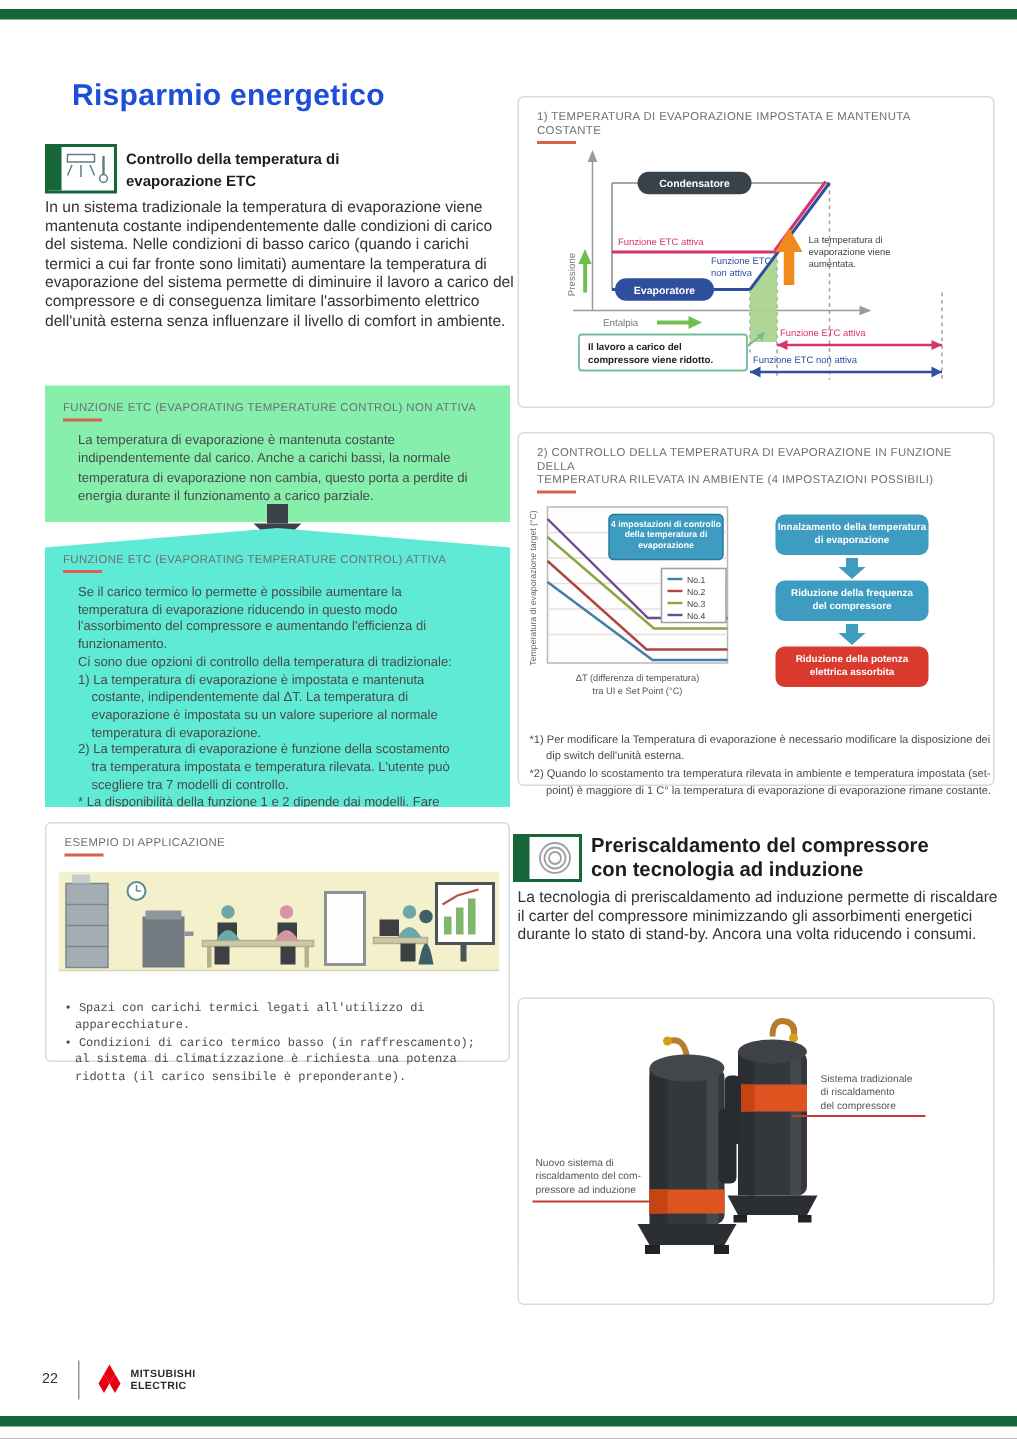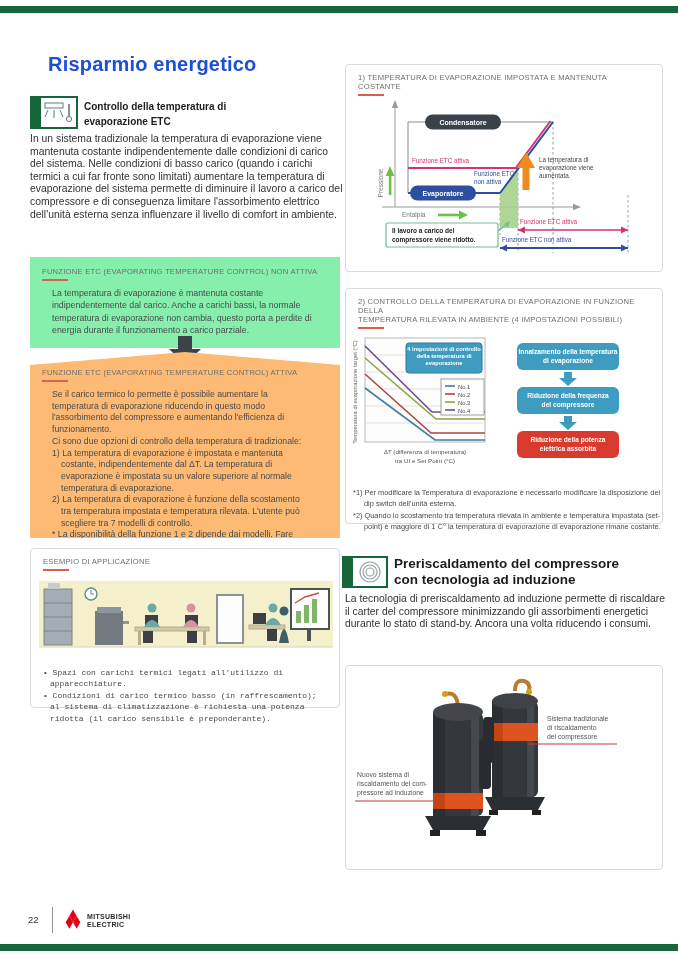--- a/index.html
+++ b/index.html
@@ -10,21 +10,21 @@
   .title{left:48px;top:53px;font-size:20px;font-weight:bold;color:#1d4ed8;letter-spacing:.2px;}
   .icon-frame{border:2px solid #17663a;background:#fff;display:flex;box-sizing:border-box;}
   .icon-bar{background:#17663a;width:9px;height:100%;}
   .icon-art{flex:1;display:flex;align-items:center;justify-content:center;}
   .h2{font-size:10px;font-weight:bold;color:#1c1c1c;line-height:15px;}
   .body-txt{font-size:10.4px;line-height:12.6px;color:#333;}
   .graybox{left:30px;top:257px;width:310px;height:91px;background:#86efac;box-sizing:border-box;padding:10px 12px;}
   .boxhead{font-size:7.6px;color:#6d6e71;letter-spacing:.25px;}
   .redline{height:2px;background:#d9604f;width:26px;margin-top:3px;}
   .smalltxt{font-size:8.8px;line-height:12.4px;color:#4a4a4a;}
-  .tanbox{left:30px;top:352px;width:310px;height:186px;background:#fdba74;box-sizing:border-box;
+  .tanbox{left:30px;top:352px;width:310px;height:186px;background:#5eead4;box-sizing:border-box;
           padding:16px 12px 8px 12px;clip-path:polygon(0 13px,50% 0,100% 13px,100% 100%,0 100%);}
   .tanitems{margin-top:7px;margin-left:10px;margin-right:16px;}
   .tx-line{font-size:8.7px;line-height:11.7px;color:#4a4a4a;}
   .hang{text-indent:-9px;padding-left:9px;}
   .darrow-shaft{left:178px;top:336px;width:14px;height:13px;background:#3b4348;}
   .darrow-head{left:169px;top:349px;width:0;height:0;border-left:16px solid transparent;
                border-right:16px solid transparent;border-top:15px solid #3b4348;}
   .panel{border:1px solid #d9dadb;border-radius:4px;background:#fff;box-sizing:border-box;}
   .panel-pad{padding:8px 12px 0 12px;}
   .bullets{font-size:8px;line-height:11.4px;color:#4a4a4a;font-family:Liberation Mono, monospace;}

